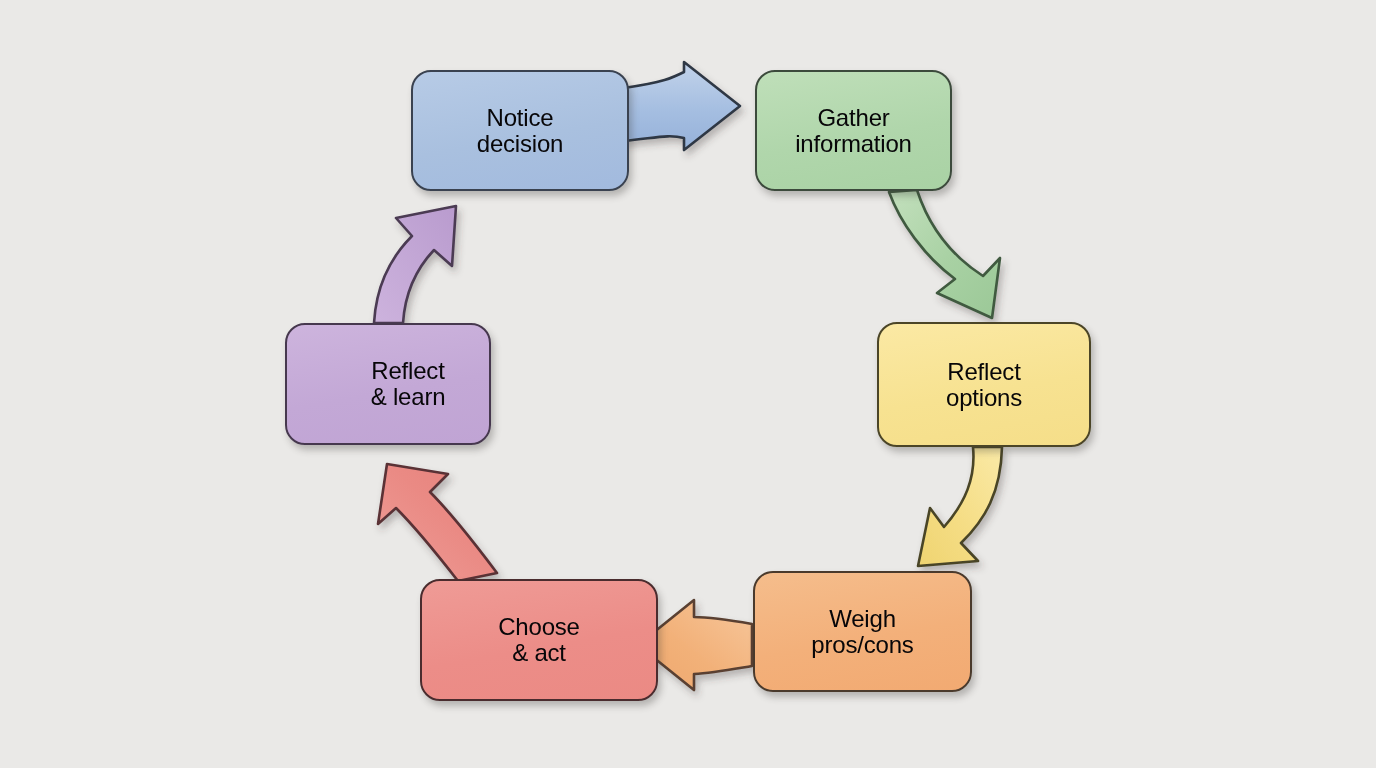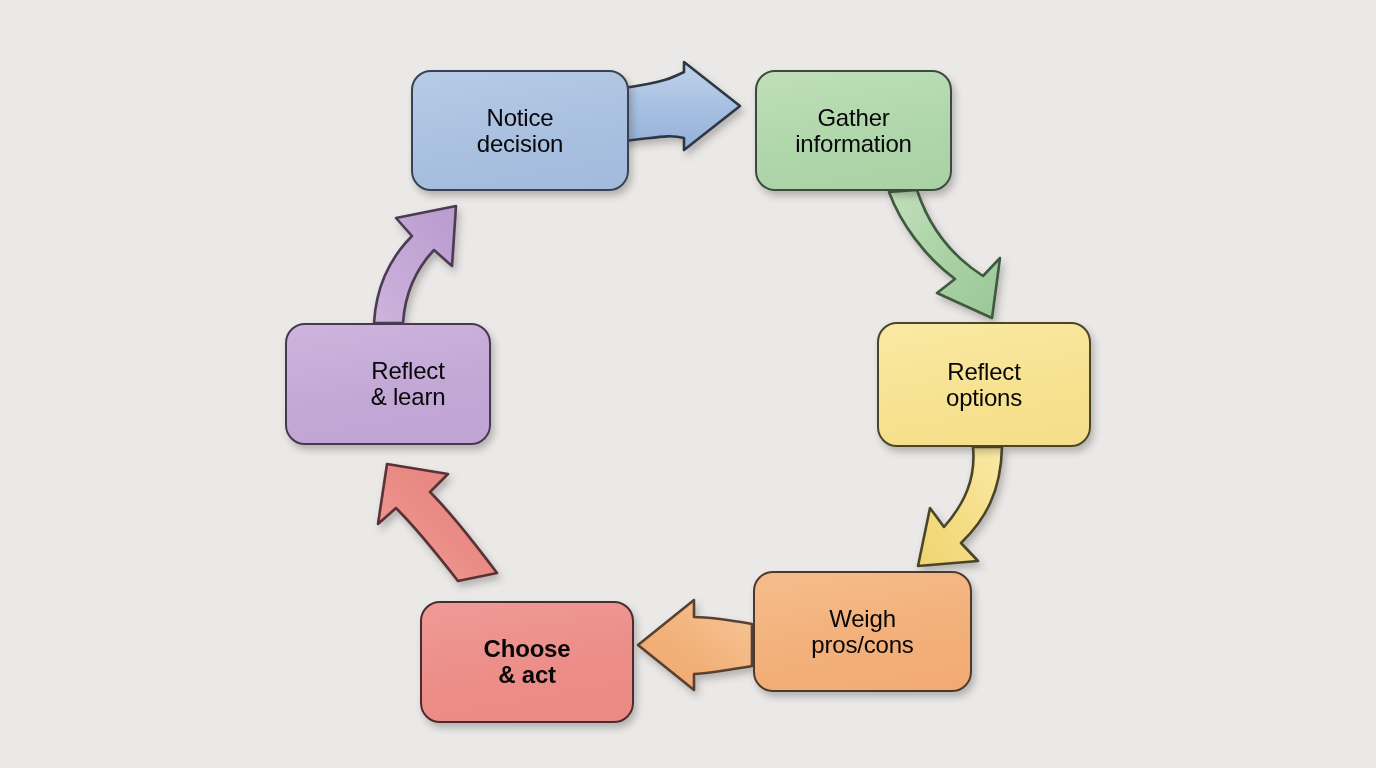--- a/index.html
+++ b/index.html
@@ -61,24 +61,23 @@
     left: 877px; top: 322px; width: 214px; height: 125px;
     background: linear-gradient(170deg,#fbe9a4 0%, #f7e291 55%, #f5de89 100%);
     border-color: #4b4527;
   }
   #node-weigh {
     left: 753px; top: 571px; width: 219px; height: 121px;
     background: linear-gradient(170deg,#f5bd8c 0%, #f3b07a 55%, #f2aa72 100%);
     border-color: #4a3a2c;
   }
   #node-choose {
-    left: 420px; top: 601px; width: 214px; height: 122px;
+    left: 420px; top: 579px; width: 238px; height: 122px;
     background: linear-gradient(170deg,#ef9b96 0%, #ec8d88 55%, #eb8a84 100%);
     border-color: #4a2c2e;
-    font-weight: bold;
   }
   #node-reflect {
     left: 285px; top: 323px; width: 206px; height: 122px;
     background: linear-gradient(170deg,#cdb4dd 0%, #c3a8d6 55%, #c0a4d4 100%);
     border-color: #46384e;
     padding-left: 40px;
   }
 </style>
 </head>
 <body>

